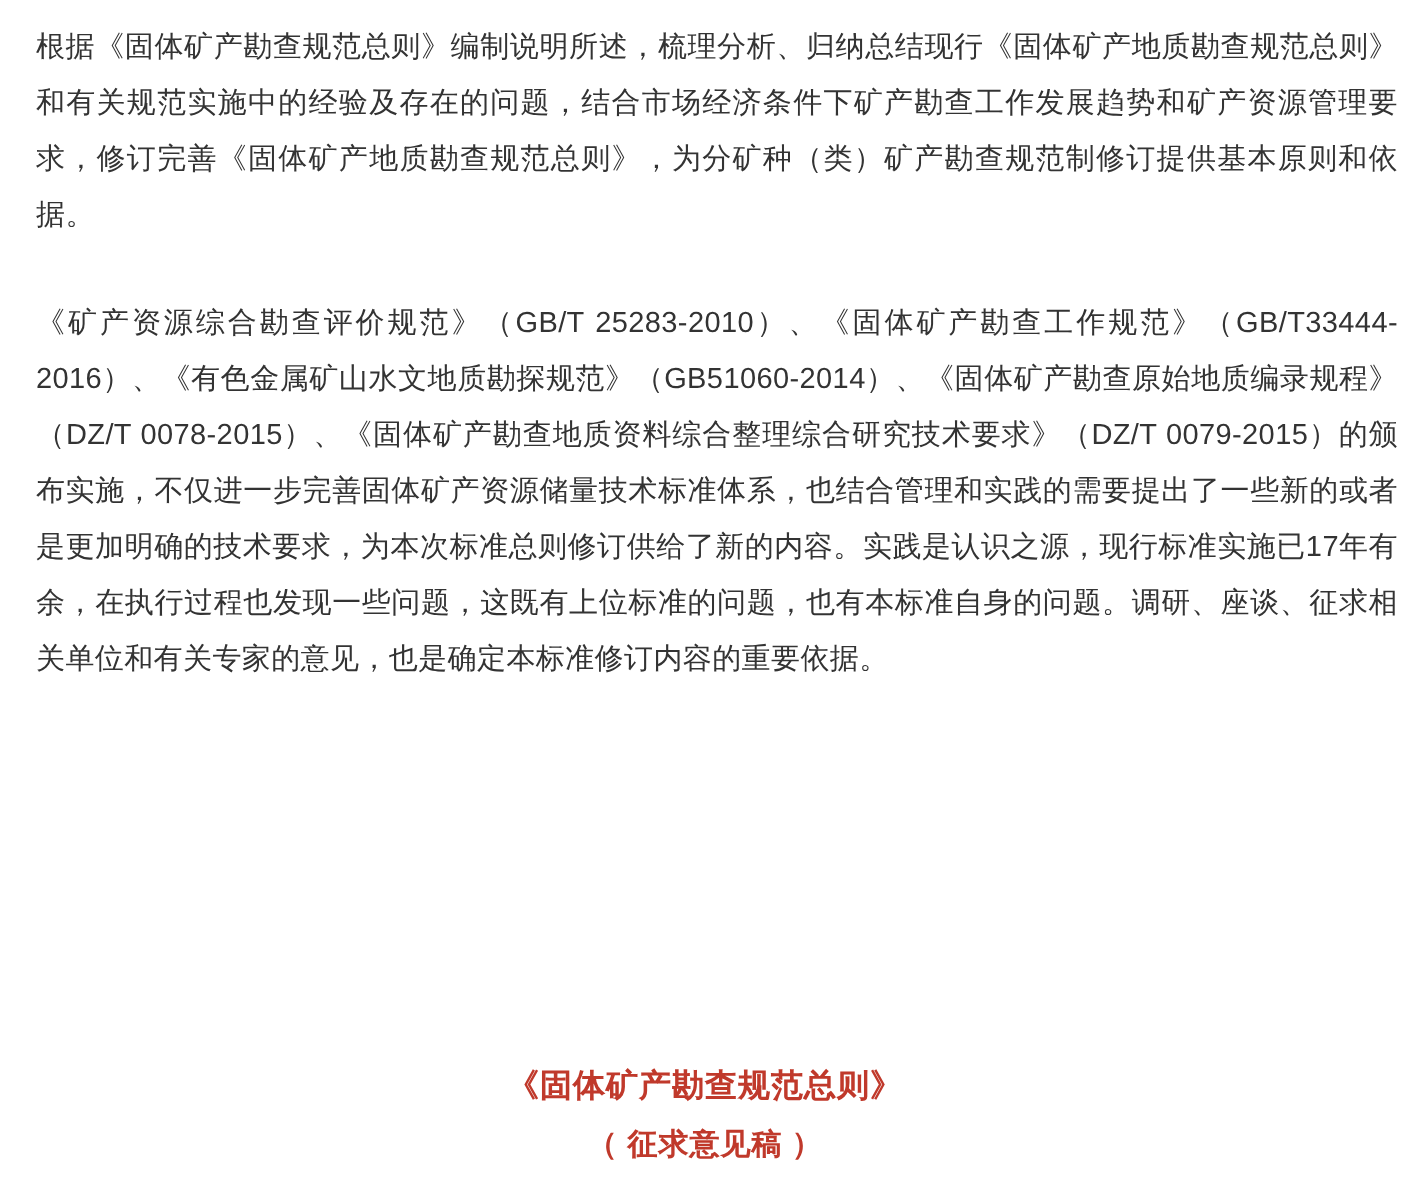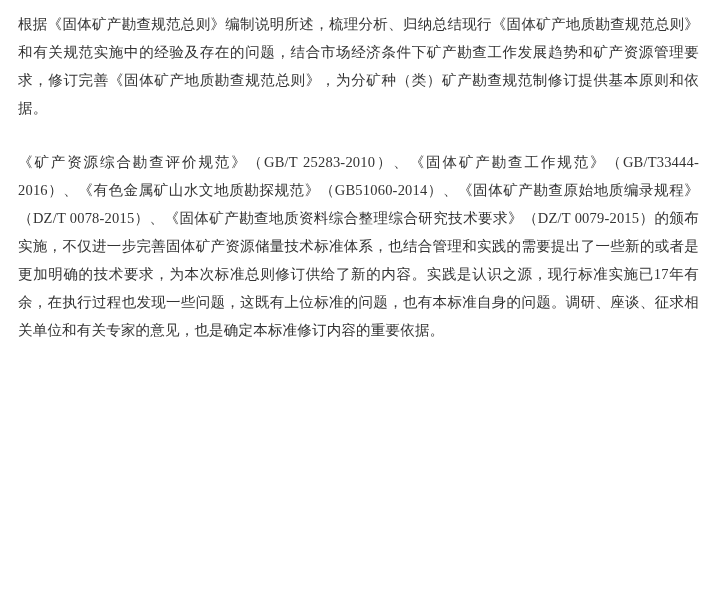--- a/index.html
+++ b/index.html
@@ -25,21 +25,20 @@
     font-size: 14.5px;
     line-height: 28px;
     text-align: justify;
     text-justify: inter-ideograph;
     color: #333333;
     margin: 0 0 26px 0;
     letter-spacing: 0.2px;
   }
   .para:last-of-type {
     margin-bottom: 11px;
-    font-family: Liberation Serif, serif;
   }
   .title-block {
     position: absolute;
     left: 0;
     right: 0;
     bottom: 10px;
     text-align: center;
   }
   .doc-title {
     font-size: 16px;
@@ -57,14 +56,18 @@
   }
 </style>
 </head>
 <body>
 
 <div class="page">
 
   <p class="para">根据《固体矿产勘查规范总则》编制说明所述，梳理分析、归纳总结现行《固体矿产地质勘查规范总则》和有关规范实施中的经验及存在的问题，结合市场经济条件下矿产勘查工作发展趋势和矿产资源管理要求，修订完善《固体矿产地质勘查规范总则》，为分矿种（类）矿产勘查规范制修订提供基本原则和依据。</p>
   <p class="para">《矿产资源综合勘查评价规范》（GB/T 25283-2010）、《固体矿产勘查工作规范》（GB/T33444-2016）、《有色金属矿山水文地质勘探规范》（GB51060-2014）、《固体矿产勘查原始地质编录规程》（DZ/T 0078-2015）、《固体矿产勘查地质资料综合整理综合研究技术要求》（DZ/T 0079-2015）的颁布实施，不仅进一步完善固体矿产资源储量技术标准体系，也结合管理和实践的需要提出了一些新的或者是更加明确的技术要求，为本次标准总则修订供给了新的内容。实践是认识之源，现行标准实施已17年有余，在执行过程也发现一些问题，这既有上位标准的问题，也有本标准自身的问题。调研、座谈、征求相关单位和有关专家的意见，也是确定本标准修订内容的重要依据。</p>
 
+  <div class="title-block">
+    <div class="doc-title">《固体矿产勘查规范总则》</div>
+    <div class="doc-subtitle">（ 征求意见稿 ）</div>
+  </div>
 
 </div>
 
 </body></html>

